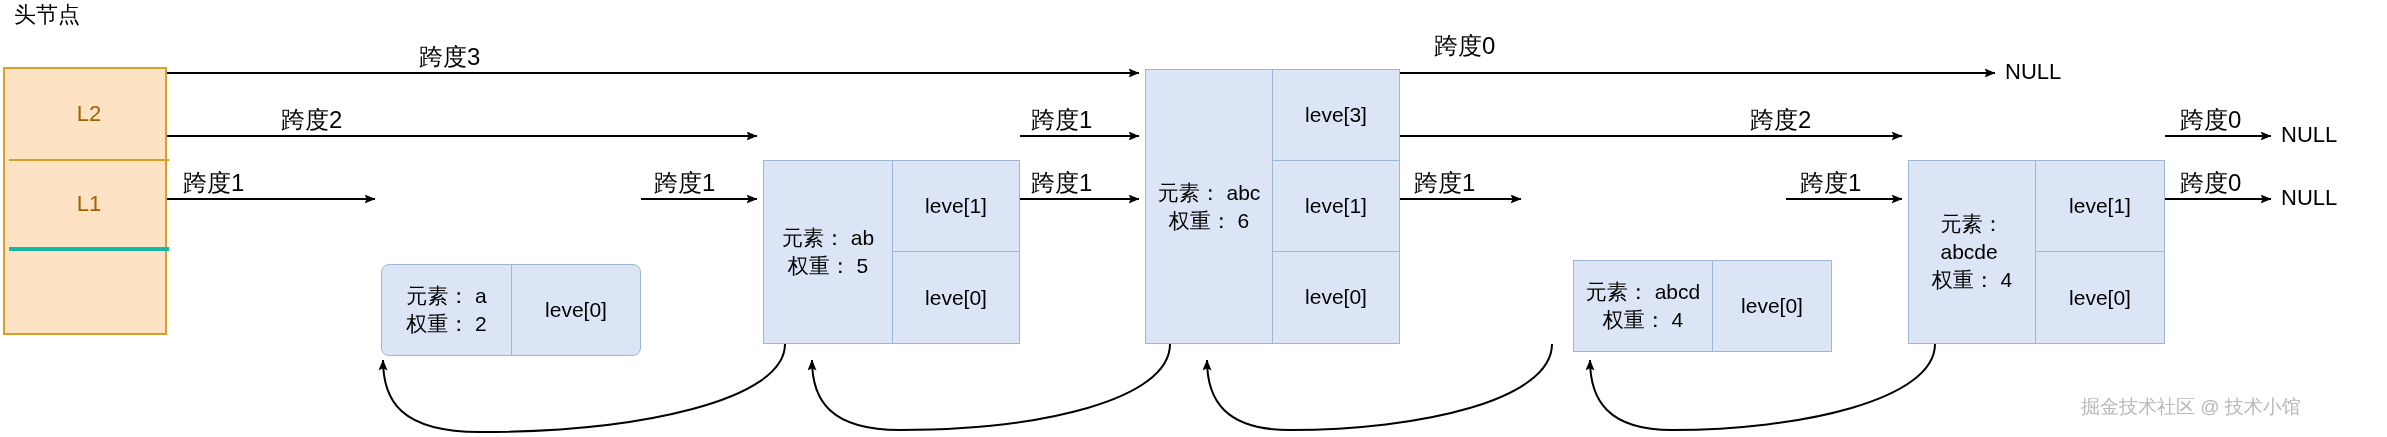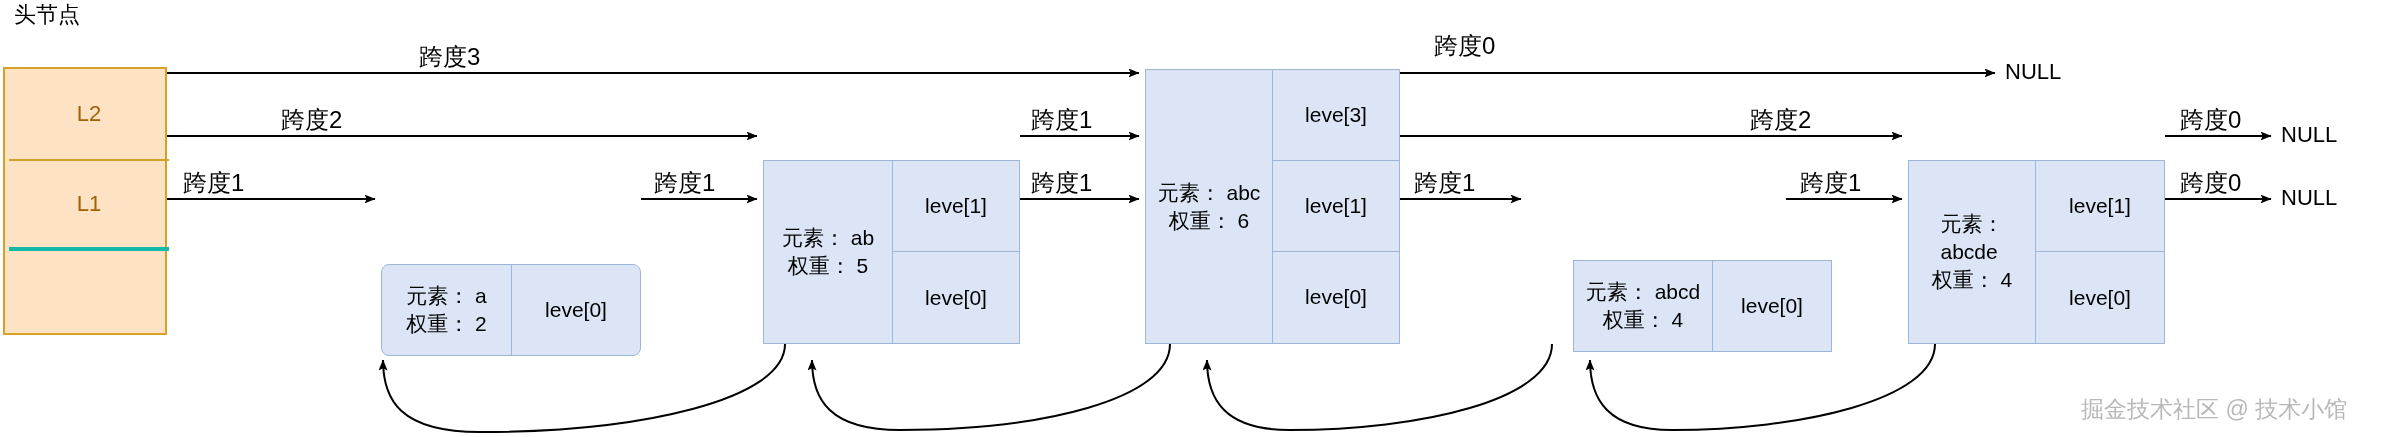--- a/index.html
+++ b/index.html
@@ -87,21 +87,21 @@
     white-space: nowrap;
   }
   .caption {
     position: absolute;
     font-size: 22px;
     color: #000;
     white-space: nowrap;
   }
   .watermark {
     position: absolute;
-    font-size: 23px;
+    font-size: 19px;
     color: #b8b8b8;
     white-space: nowrap;
   }
 </style>
 </head>
 <body>
 
 <div id="canvas">
 
   <div class="caption" style="left:14px; top:0px;">头节点</div>

